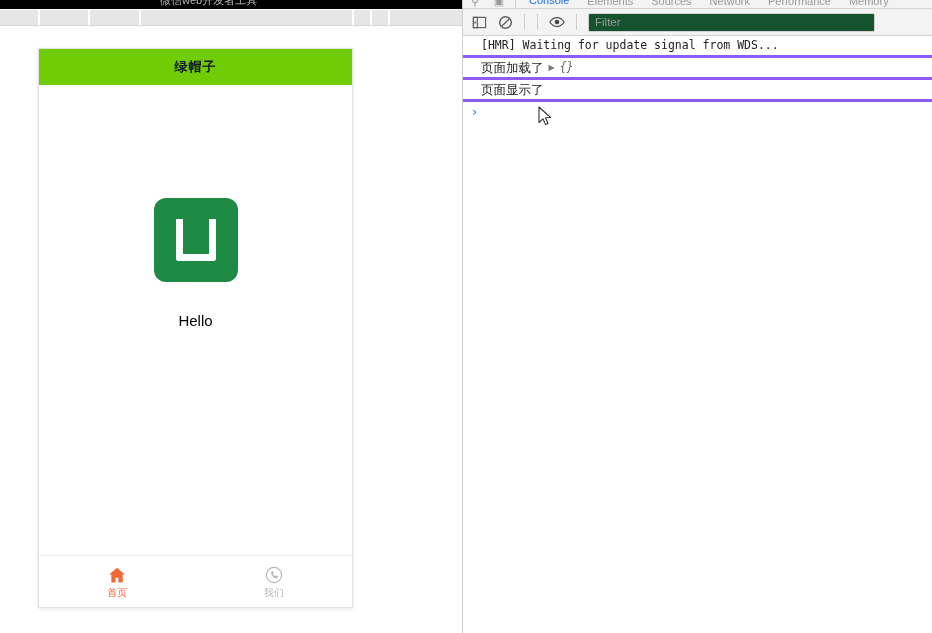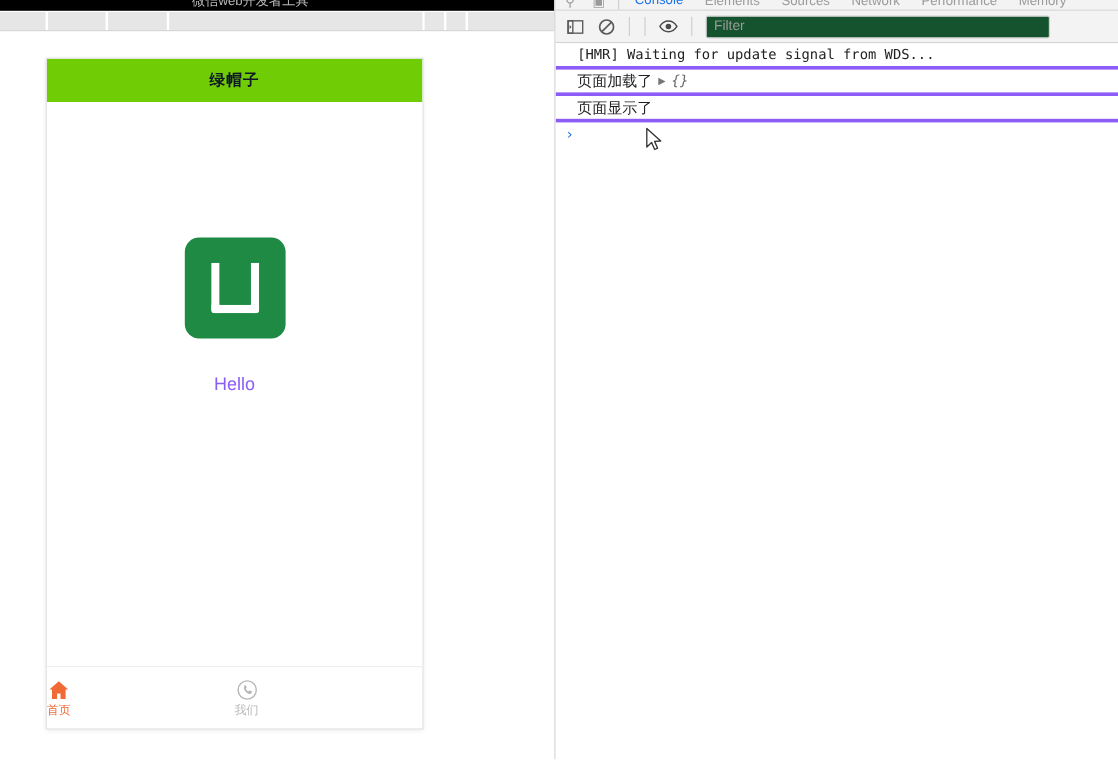--- a/index.html
+++ b/index.html
@@ -61,32 +61,32 @@
     width: 84px; height: 84px; background: #1e8a43; border-radius: 12px;
     display: flex; align-items: center; justify-content: center;
   }
   .logo-u {
     width: 40px; height: 42px;
     border: 7px solid #ffffff;
     border-top: none;
     border-radius: 0 0 3px 3px;
   }
   .logo-caption {
-    margin-top: 30px; font-size: 15px; color: #8b5cf6;
+    margin-top: 30px; font-size: 15px; color: #000000;
     font-family: "Liberation Sans", sans-serif;
   }
 
   .tabbar {
     flex: 0 0 52px; height: 52px;
     border-top: 1px solid #eeeeee;
     display: flex; align-items: center;
   }
   .tab {
     flex: 1 1 0; display: flex; flex-direction: column;
-    justify-content: center; gap: 3px;
+    align-items: center; justify-content: center; gap: 3px;
     cursor: default;
   }
   .tab-icon { width: 20px; height: 20px; display: block; }
   .tab-label { font-size: 10px; line-height: 1; }
   .tab.active .tab-label { color: #f06a35; }
   .tab .tab-label { color: #b7b7b7; }
 
   
   .dev-pane {
     position: absolute; left: 462px; top: 0; width: 470px; height: 633px;

